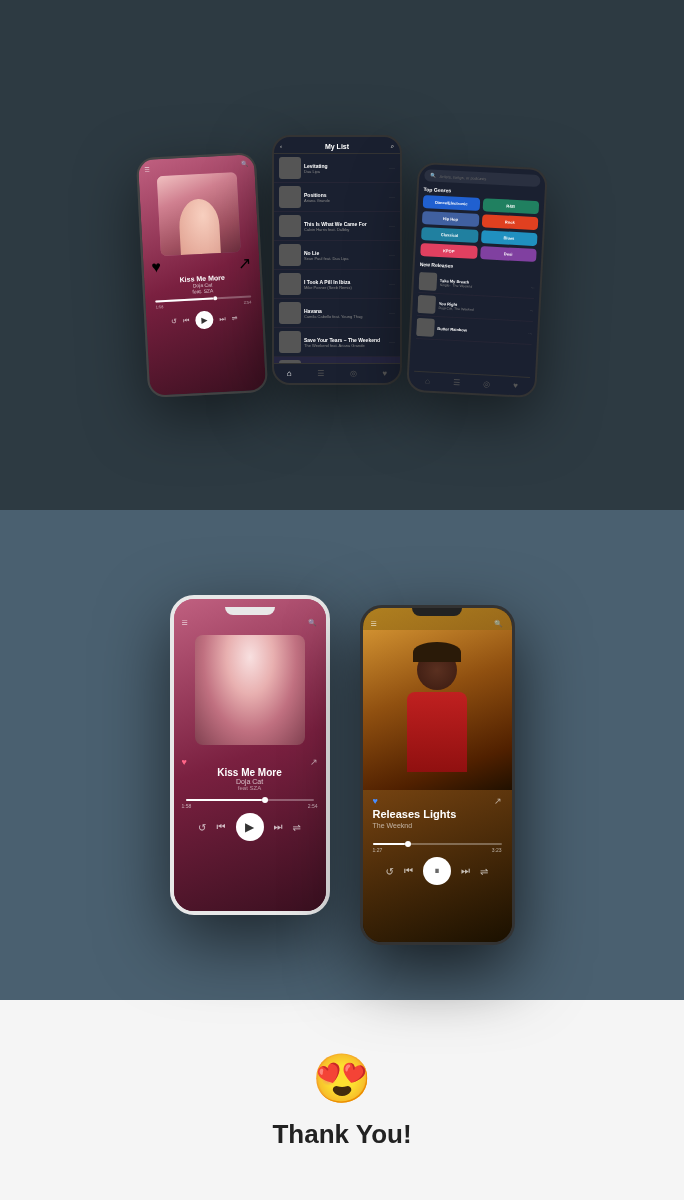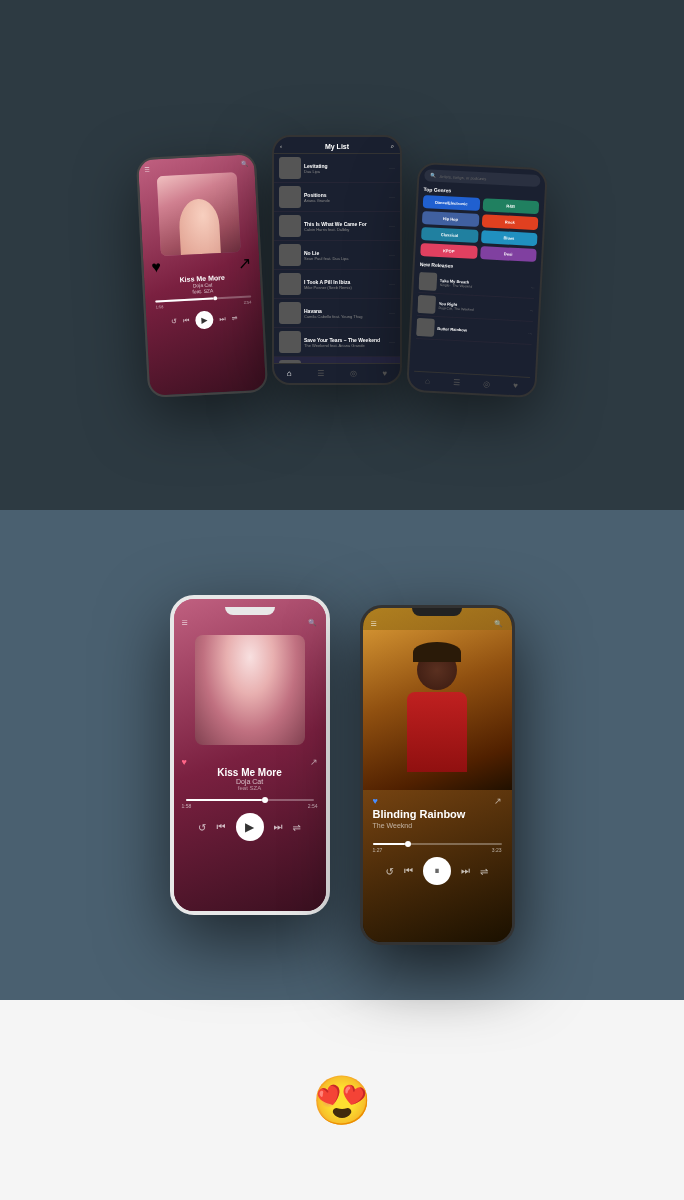--- a/index.html
+++ b/index.html
@@ -778,21 +778,21 @@
         <div class="weeknd-figure">
           <div class="head"></div>
           <div class="body"></div>
         </div>
       </div>
       <div class="song-info2">
         <div class="song-row2">
           <span class="heart2">♥</span>
           <span class="share2">↗</span>
         </div>
-        <div class="song-title2">Blinding Rainbow</div>
+        <div class="song-title2">Releases Lights</div>
         <div class="artist2">The Weeknd</div>
       </div>
       <div class="prog2-wrap">
         <div class="prog2-bar">
           <div class="p2fill"></div>
           <div class="p2dot"></div>
         </div>
       </div>
       <div class="time-row2">
         <span>1:27</span>
@@ -807,13 +807,14 @@
         <span class="ctrl2">⏭</span>
         <span class="ctrl2">⇌</span>
       </div>
     </div>
   </div>
 
 </div>
 
 <div class="section-bottom">
   <div class="emoji">😍</div>
+  <div class="thank-you-text">Thank You!</div>
 </div>
 
 </body></html>

